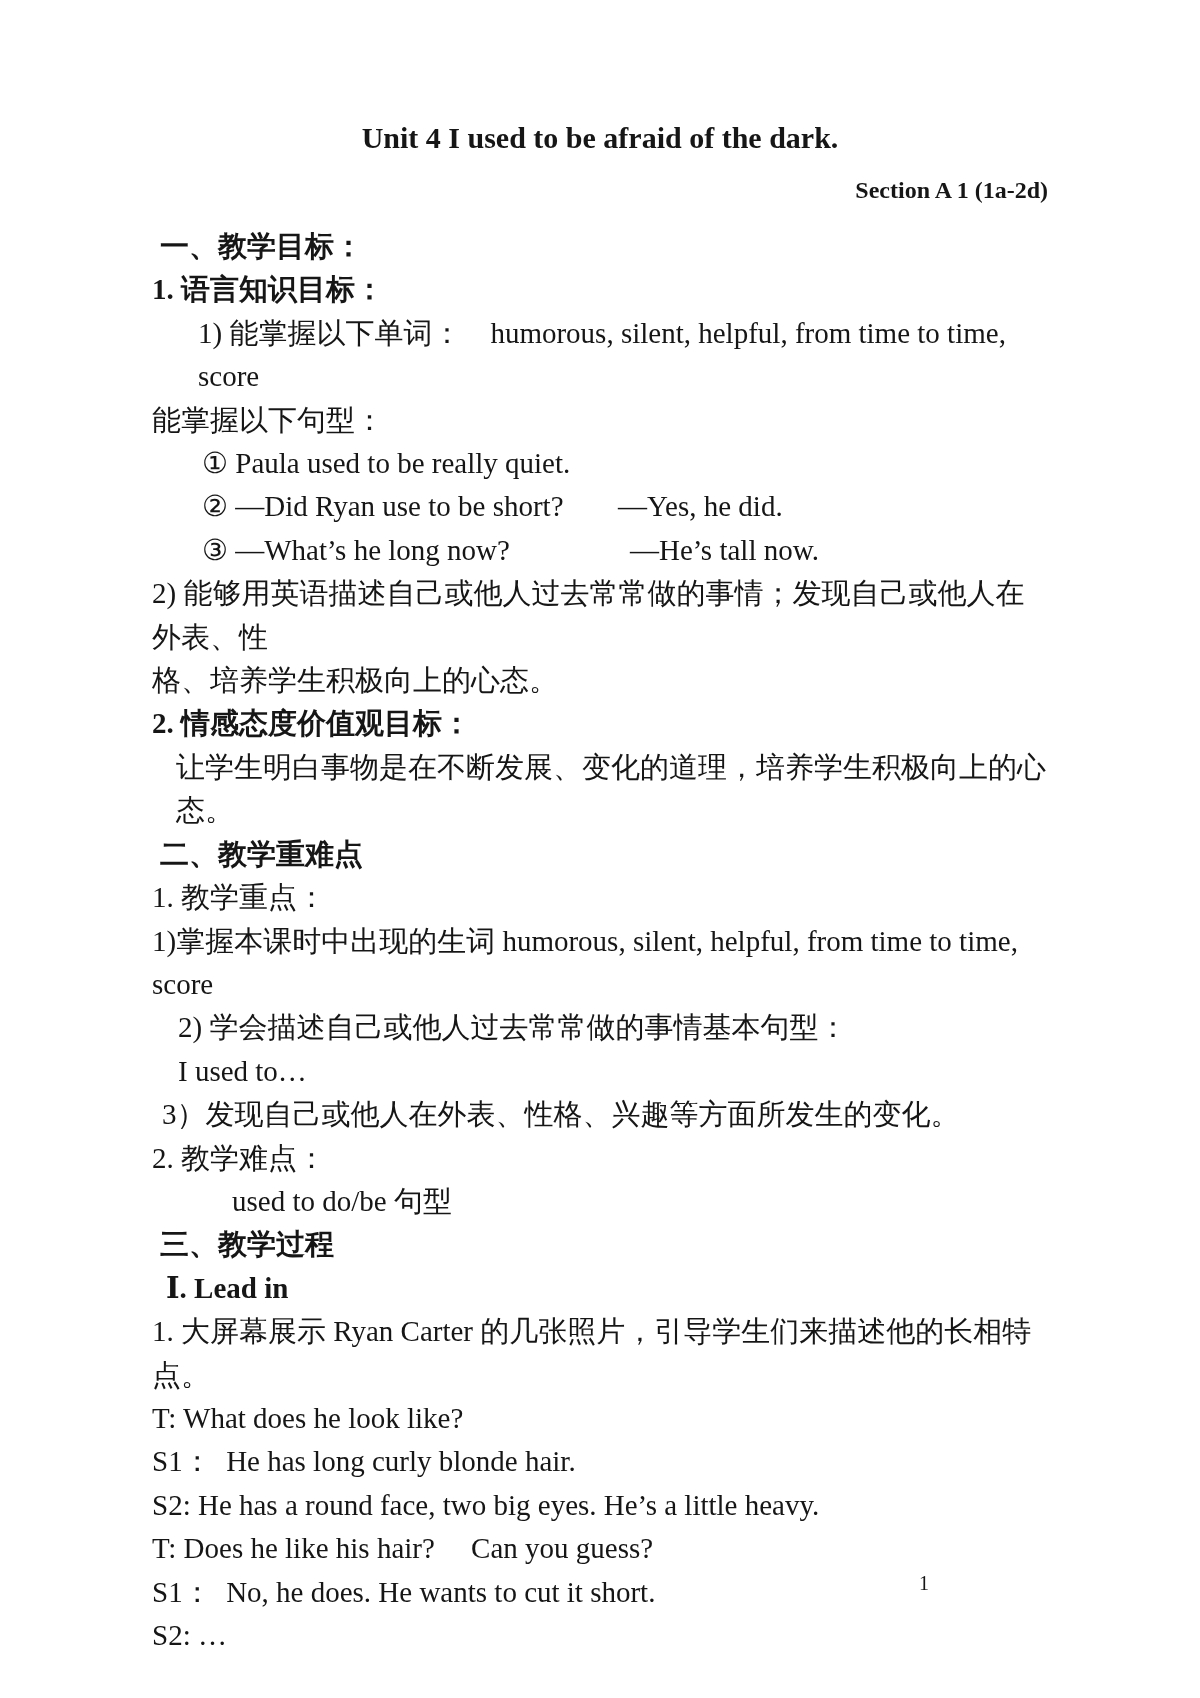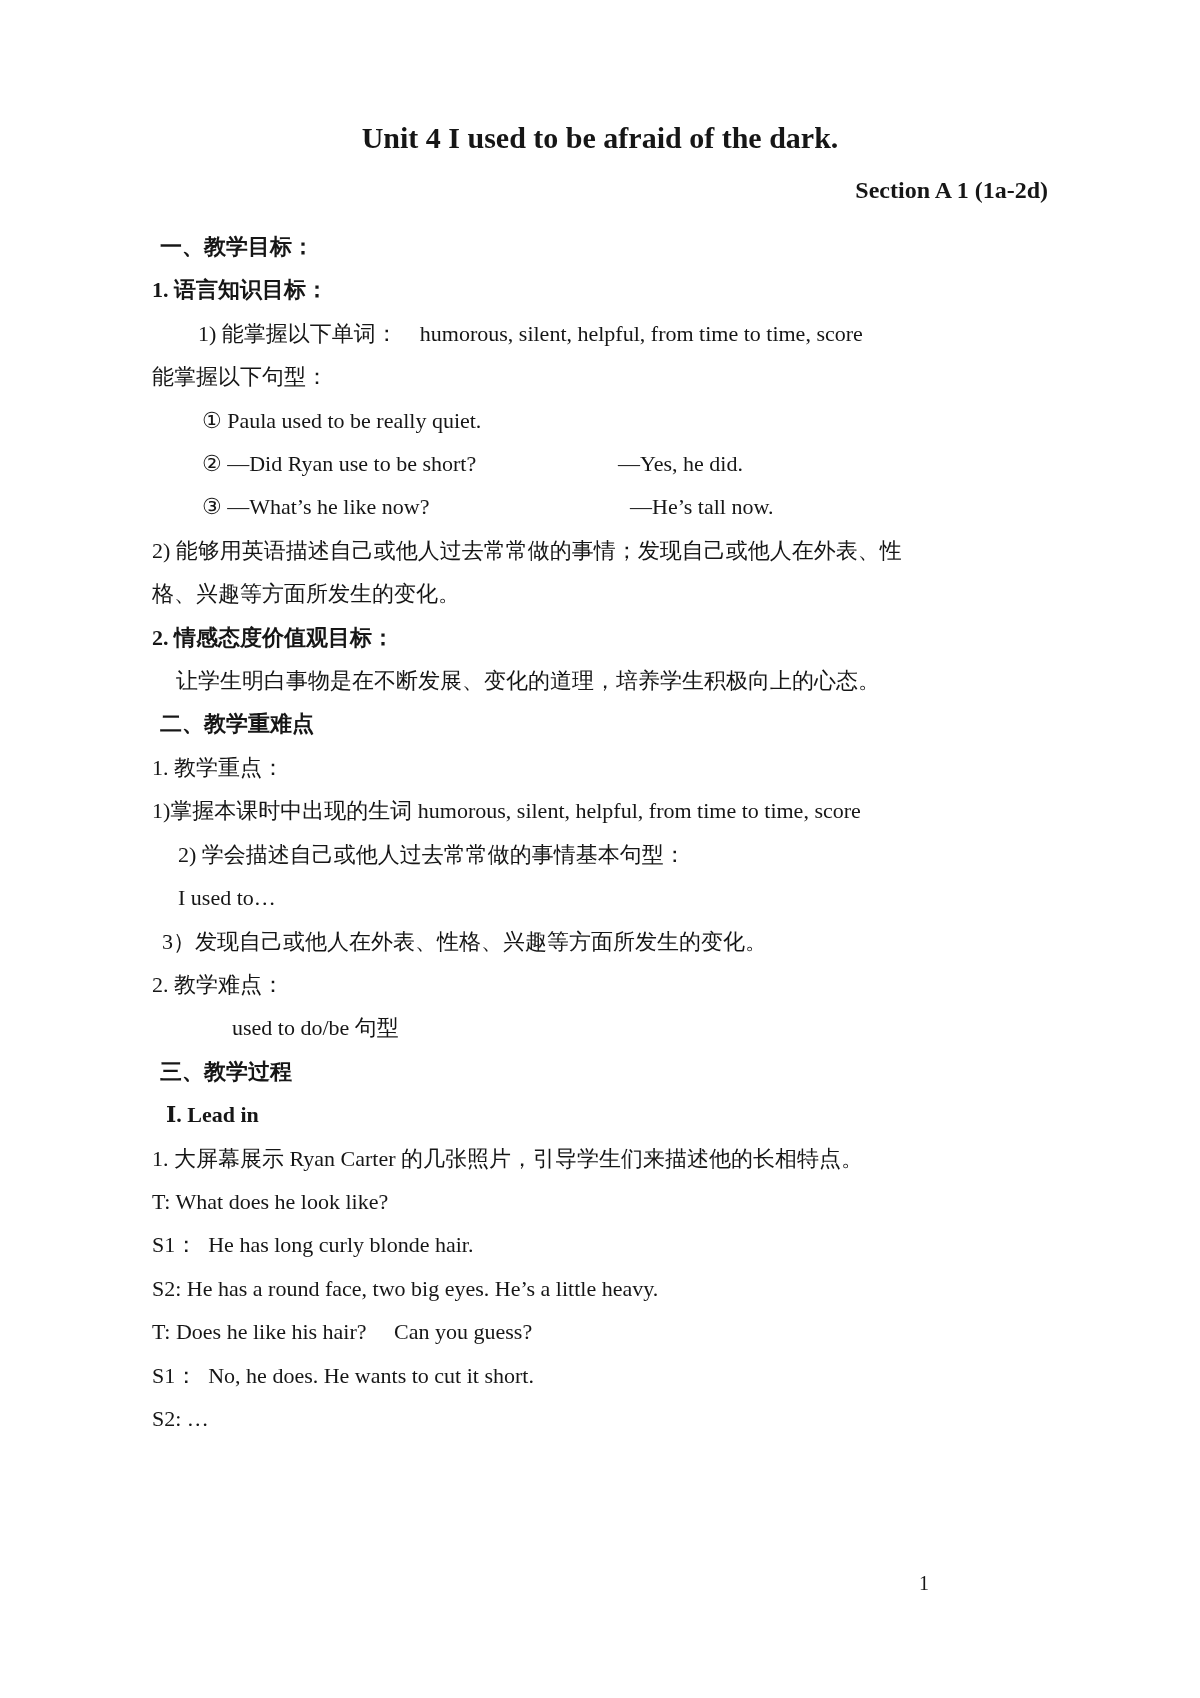--- a/index.html
+++ b/index.html
@@ -17,21 +17,21 @@
     font-size:30px; line-height:40px;
     font-weight:bold; text-align:center;
     white-space:pre-wrap;
   }
   .subtitle {
     margin:15px 0 0 0;
     font-size:24px; line-height:34px;
     font-weight:bold; text-align:right;
     white-space:pre-wrap;
   }
-  .bodytext { margin-top:18px; font-size:22px; }
+  .bodytext { margin-top:18px; font-size:29px; }
   .line { line-height:43.4px; white-space:pre-wrap; }
   .b { font-weight:bold; }
   .q { display:inline-block; }
   .q2 { width:416px; }
   .q3 { width:428px; }
   .i2  { margin-left:10px; }
   .i8  { margin-left:8px; }
   .i14 { margin-left:14px; }
   .i24 { }
   .i26 { margin-left:26px; }
@@ -52,23 +52,23 @@
     <div class="title">Unit 4 I used to be afraid of the dark.</div>
     <div class="subtitle">Section A 1 (1a-2d)</div>
 
     <div class="bodytext">
       <div class="line b i8">一、教学目标：</div>
       <div class="line b">1. 语言知识目标：</div>
       <div class="line i46">1) 能掌握以下单词：　humorous, silent, helpful, from time to time, score</div>
       <div class="line">能掌握以下句型：</div>
       <div class="line i50">① Paula used to be really quiet.</div>
       <div class="line i50"><span class="q q2">② —Did Ryan use to be short?</span><span>—Yes, he did.</span></div>
-      <div class="line i50"><span class="q q3">③ —What’s he like now?</span><span>—He’s tall now.</span></div>
+      <div class="line i50"><span class="q q3">③ —What’s he long now?</span><span>—He’s tall now.</span></div>
       <div class="line i24">2) 能够用英语描述自己或他人过去常常做的事情；发现自己或他人在外表、性</div>
-      <div class="line">格、兴趣等方面所发生的变化。</div>
+      <div class="line">格、培养学生积极向上的心态。</div>
       <div class="line b">2. 情感态度价值观目标：</div>
       <div class="line i52">让学生明白事物是在不断发展、变化的道理，培养学生积极向上的心态。</div>
       <div class="line b i8">二、教学重难点</div>
       <div class="line">1. 教学重点：</div>
       <div class="line">1)掌握本课时中出现的生词 humorous, silent, helpful, from time to time, score</div>
       <div class="line i26">2) 学会描述自己或他人过去常常做的事情基本句型：</div>
       <div class="line i26">I used to…</div>
       <div class="line i2">3）发现自己或他人在外表、性格、兴趣等方面所发生的变化。</div>
       <div class="line">2. 教学难点：</div>
       <div class="line i80">used to do/be 句型</div>

